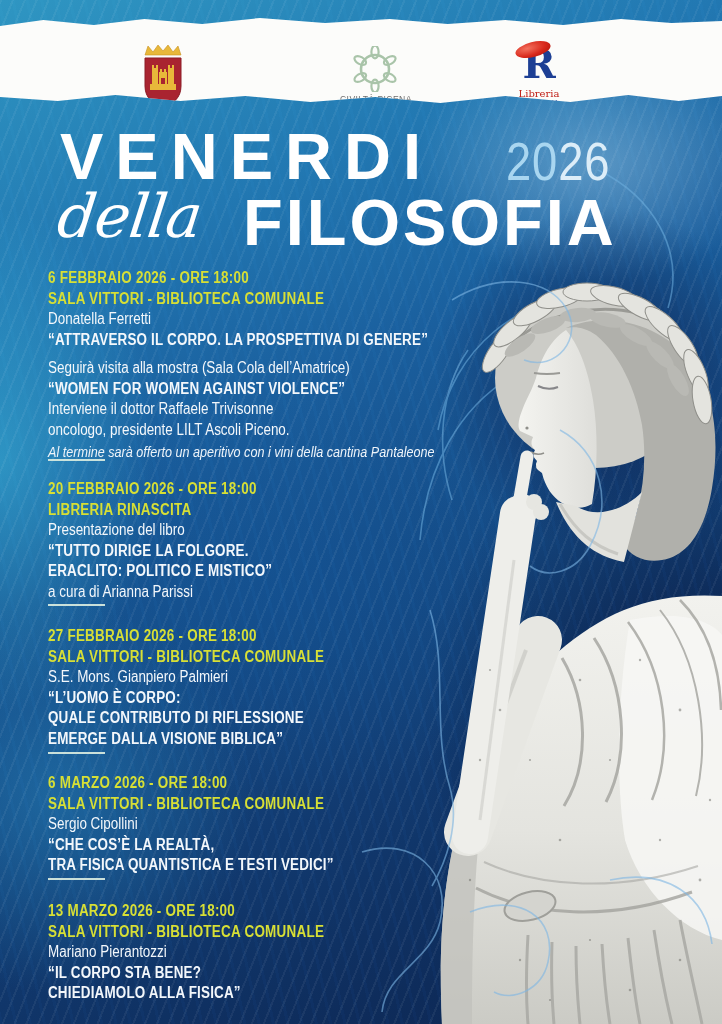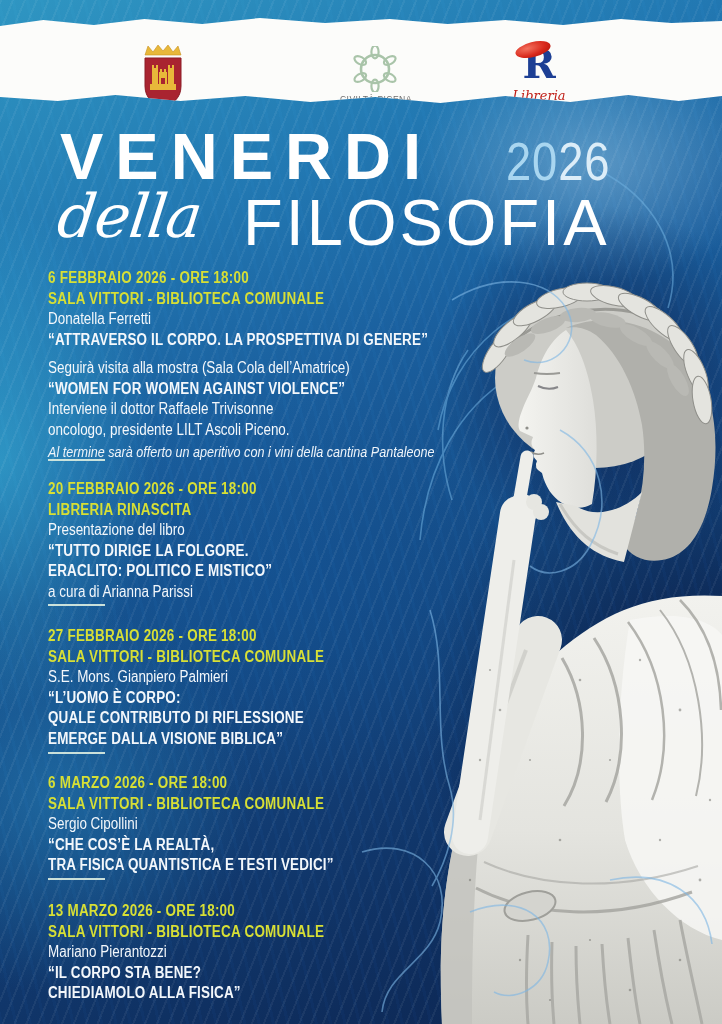--- a/index.html
+++ b/index.html
@@ -38,31 +38,31 @@
   .comune-text .l2{font-size:15px;font-weight:bold;}
   .comune-text .l3{font-size:5.6px;font-weight:bold;color:#5a5a5a;margin-top:3px;letter-spacing:.2px;}
   .comune-text .l4{font-size:5.6px;font-weight:bold;color:#5a5a5a;letter-spacing:.2px;}
   .logo-civilta{left:340px;top:30px;width:70px;text-align:center;}
   .civilta-label{font-size:8.6px;color:#6e6e6e;letter-spacing:.4px;margin-top:2px;white-space:nowrap;}
   .logo-rinascita{left:504px;top:28px;width:70px;text-align:center;font-family:"DejaVu Serif",serif;}
   .rin-R{position:relative;display:inline-block;font-weight:bold;font-size:40px;color:#1d3f94;line-height:40px;}
   .rin-oval{position:absolute;left:-7px;top:-2px;width:36px;height:15px;border-radius:50%;
             background:radial-gradient(ellipse at 35% 35%, #f4715e 0%, #d8281b 55%, #a81108 100%);
             transform:rotate(-14deg);}
-  .rin-l1{font-size:13px;color:#c02018;line-height:1.02;margin-top:5px;font-style:italic;}
+  .rin-l1{font-size:10px;color:#c02018;line-height:1.02;margin-top:5px;}
   .rin-l2{font-size:11.5px;color:#1d3f94;line-height:1.02;}
 
   
   .t-line1{left:60px;top:124px;font-size:65px;font-weight:bold;color:#fff;letter-spacing:12px;line-height:1;}
   .t-year{left:506px;top:134px;font-size:54px;font-weight:300;color:#a9d6f0;letter-spacing:1px;line-height:1;
           transform:scaleX(.84);transform-origin:0 0;}
   .t-year .y2{color:#dcedf8;}
   .t-script{left:58px;top:186px;font-family:"DejaVu Serif",serif;font-style:italic;font-size:60px;color:#fff;
             letter-spacing:-1px;transform:skewX(-7deg);line-height:1;}
-  .t-line2{left:243px;top:190px;font-size:65px;font-weight:normal;color:#fff;letter-spacing:3px;line-height:1;}
+  .t-line2{left:243px;top:190px;font-size:65px;font-weight:bold;color:#fff;letter-spacing:3px;line-height:1;}
 
   
   .event{position:absolute;left:48px;transform:scaleX(.84);transform-origin:0 0;white-space:nowrap;}
   .event .line{font-size:16px;line-height:20.5px;color:#f3f7fb;}
   .event .date,.event .venue{color:#d7df35;font-weight:bold;letter-spacing:.3px;}
   .event .etitle{font-weight:bold;letter-spacing:.2px;}
   .event .para{margin-top:8px;}
   .event .note{font-style:italic;font-size:15px;margin-top:2px;color:#eef4fa;}
   .divider{position:absolute;left:48px;width:57px;height:2px;background:#d9ecdf;opacity:.92;}
   .overlay{pointer-events:none;}

